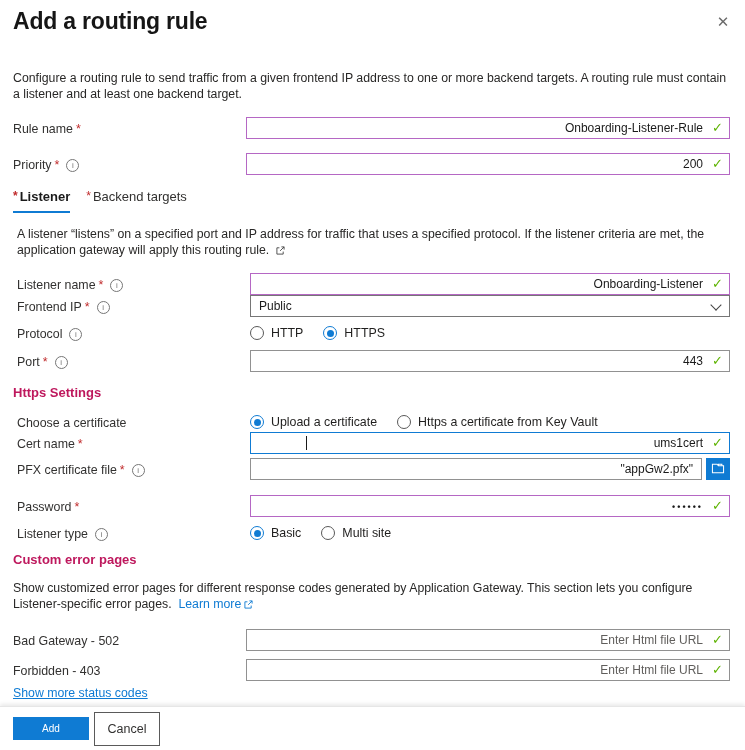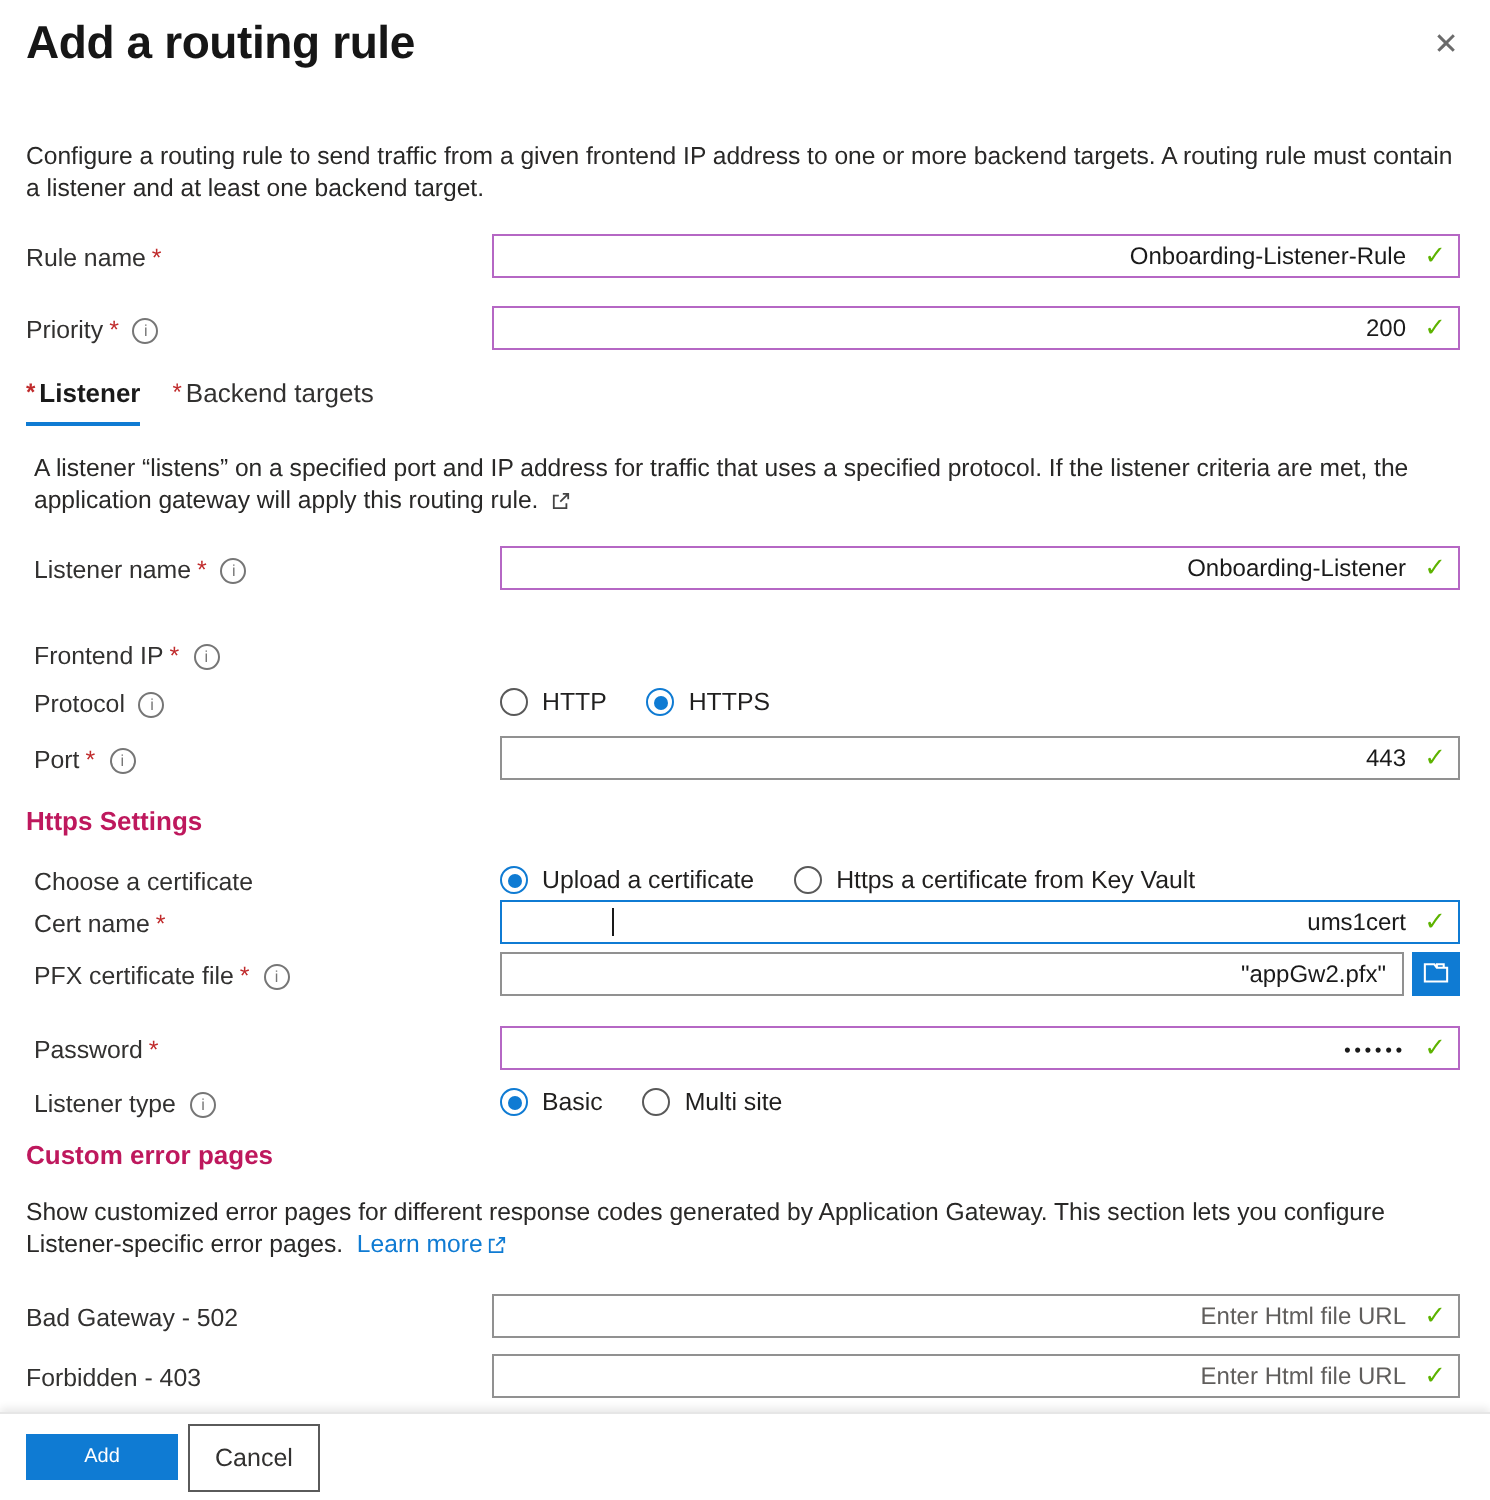--- a/index.html
+++ b/index.html
@@ -87,21 +87,21 @@
     min-width:76px; height:23px; background:#0f7bd3; color:#ffffff; border:1px solid #0f7bd3;
     font-family:inherit; font-size:10px; cursor:pointer; margin-right:5px;
   }
   .btn-secondary {
     min-width:66px; height:34px; background:#fff; color:#323130; border:1px solid #5a5a5a;
     font-family:inherit; font-size:12.5px; cursor:pointer;
   }
   .m-rule { margin-top:15px; }
   .m-priority { margin-top:14px; }
   .m-lname { margin-top:14px; }
-  .m-fip { margin-top:21px; }
+  .m-fip { margin-top:0; }
   .m-proto { margin-top:5px; }
   .m-port { margin-top:9px; }
   .m-https { margin:13px 0 0 0; }
   .m-cert { margin-top:11px; }
   .m-certname { margin-top:2px; }
   .m-pfx { margin-top:4px; }
   .m-pass { margin-top:15px; }
   .m-ltype { margin-top:5px; }
   .m-cep { margin:11px 0 12px 0; }
   .m-bg { margin-top:16px; }
@@ -178,20 +178,24 @@
           <span class="check">✓</span>
         </div>
       </div>
 
       <div class="row m-fip">
         <div class="lbl">
           <span>Frontend IP</span>
             <span class="req">*</span>
           <span class="info">i</span>
         </div>
+        <div class="field">
+          <div class="dropdown">Public</div>
+          <span class="chev"></span>
+        </div>
       </div>
 
       <div class="row m-proto">
         <div class="lbl">
           <span>Protocol</span>
           <span class="info">i</span>
         </div>
         <div class="field radios">
           <span class="radio-opt">
             <span class="rb"></span>

